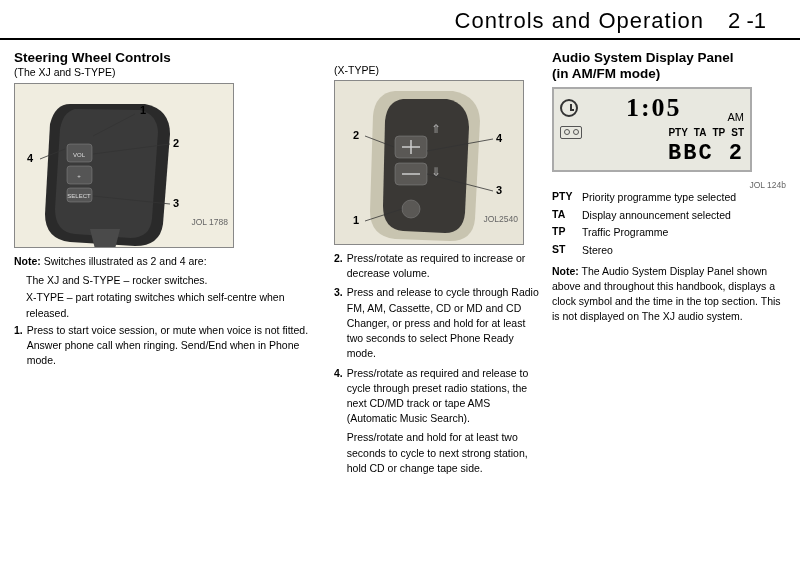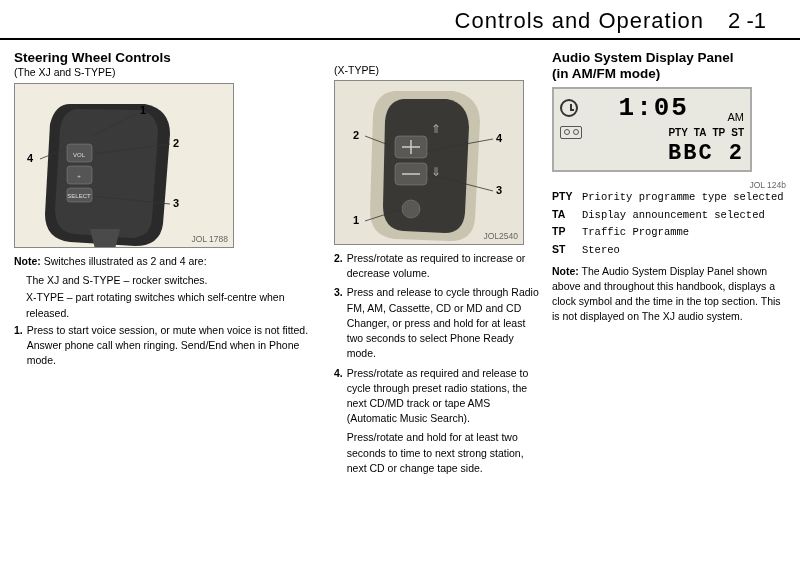--- a/index.html
+++ b/index.html
@@ -81,21 +81,21 @@
       width: 220px;
       height: 165px;
     }
     .mid-diagram {
       width: 190px;
       height: 165px;
     }
 
     .jol-label {
       position: absolute;
-      bottom: 3px;
+      bottom: 20px;
       right: 5px;
       font-size: 8.5px;
       font-family: Arial, sans-serif;
       color: #666;
     }
 
     
     .body-text {
       font-size: 10.5px;
       line-height: 1.45;
@@ -184,21 +184,21 @@
       content: '';
       position: absolute;
       top: 8px;
       left: 8px;
       width: 4px;
       height: 1.5px;
       background: #333;
     }
     .time-display {
       font-size: 26px;
-      font-family: Liberation Mono, monospace;
+      font-family: Liberation Serif, serif;
       font-weight: bold;
       letter-spacing: 2px;
       flex: 1;
       text-align: center;
       line-height: 1;
     }
     .am-label {
       font-size: 11px;
       font-family: Arial, sans-serif;
       align-self: flex-start;
@@ -267,21 +267,21 @@
     }
     .def-key {
       font-weight: bold;
       font-size: 10.5px;
       font-family: Arial, sans-serif;
       width: 30px;
       flex-shrink: 0;
     }
     .def-val {
       font-size: 10.5px;
-      font-family: Liberation Mono, monospace;
+      font-family: Liberation Sans, sans-serif;
       line-height: 1.4;
       text-align: center;
     }
 
     
     svg {
       display: block;
     }
   </style>
 </head>
@@ -394,21 +394,21 @@
       <li>
         <span class="num-bold">3.</span>
         <span>Press and release to cycle through Radio FM, AM, Cassette, CD or MD and CD Changer, or press and hold for at least two seconds to select Phone Ready mode.</span>
       </li>
       <li>
         <span class="num-bold">4.</span>
         <span>Press/rotate as required and release to cycle through preset radio stations, the next CD/MD track or tape AMS (Automatic Music Search).</span>
       </li>
       <li>
         <span class="num-bold">&nbsp;&nbsp;&nbsp;</span>
-        <span>Press/rotate and hold for at least two seconds to time to next strong station, next CD or change tape side.</span>
+        <span>Press/rotate and hold for at least two seconds to cycle to next strong station, hold CD or change tape side.</span>
       </li>
     </ul>
   </div>
 
   <div class="right-col">
     <div class="section-title">Audio System Display Panel</div>
     <div class="section-title" style="margin-bottom:6px;">(in AM/FM mode)</div>
 
     <div class="audio-display">
 

